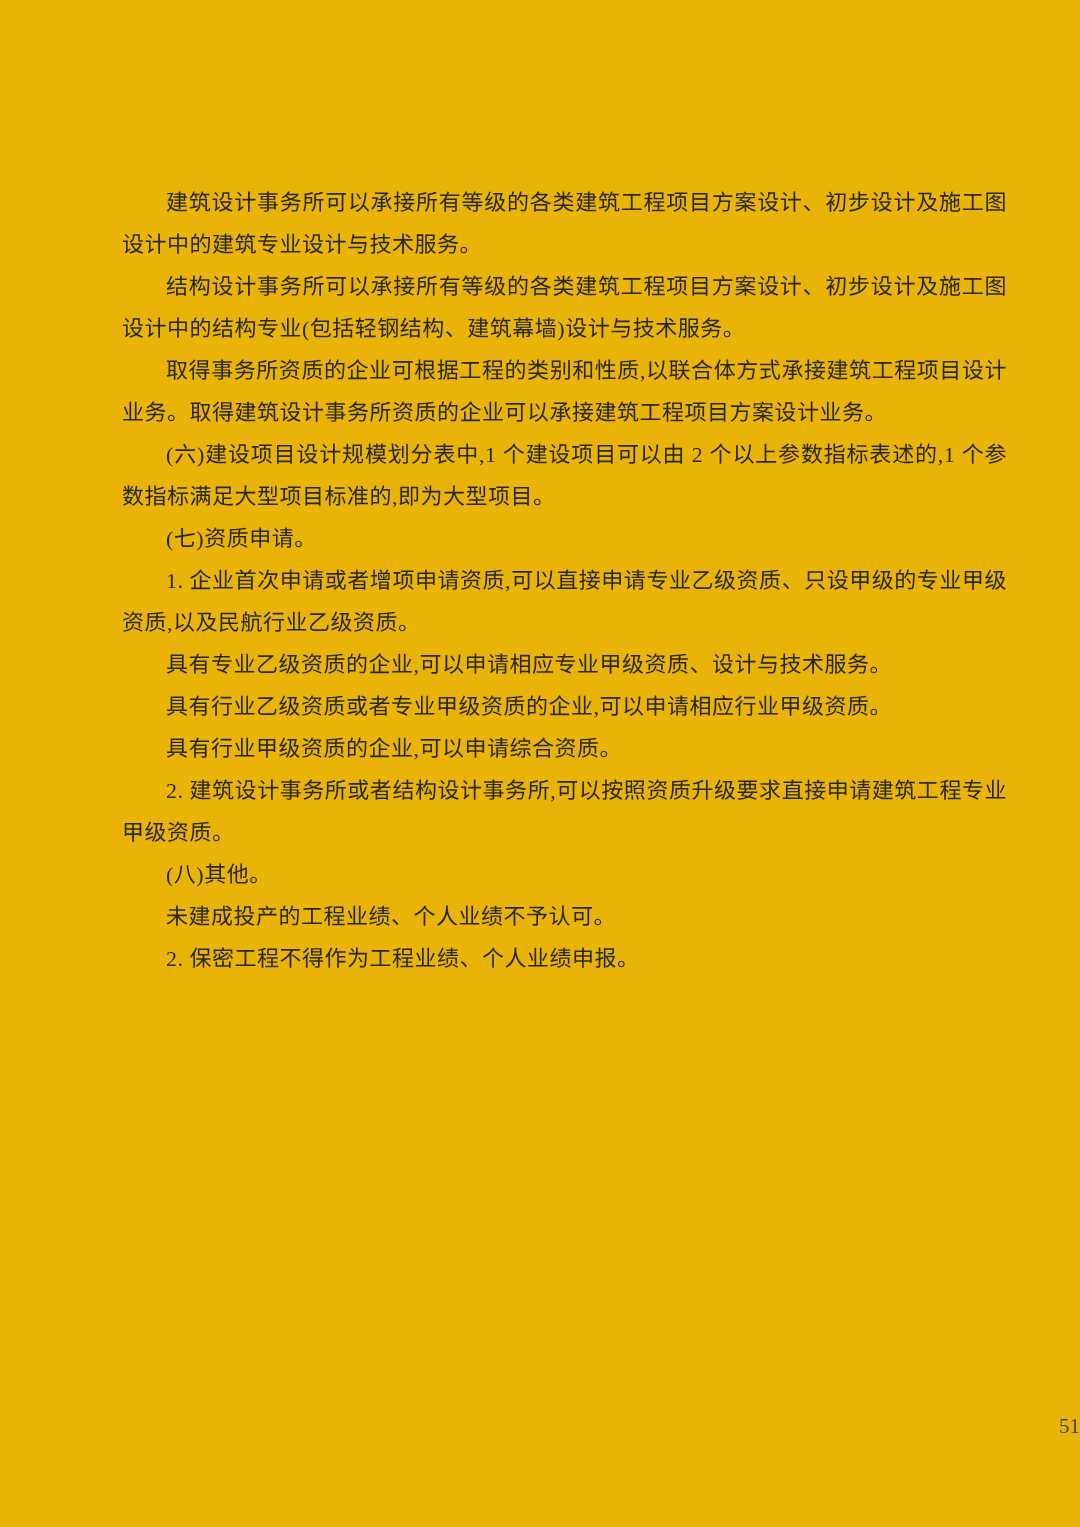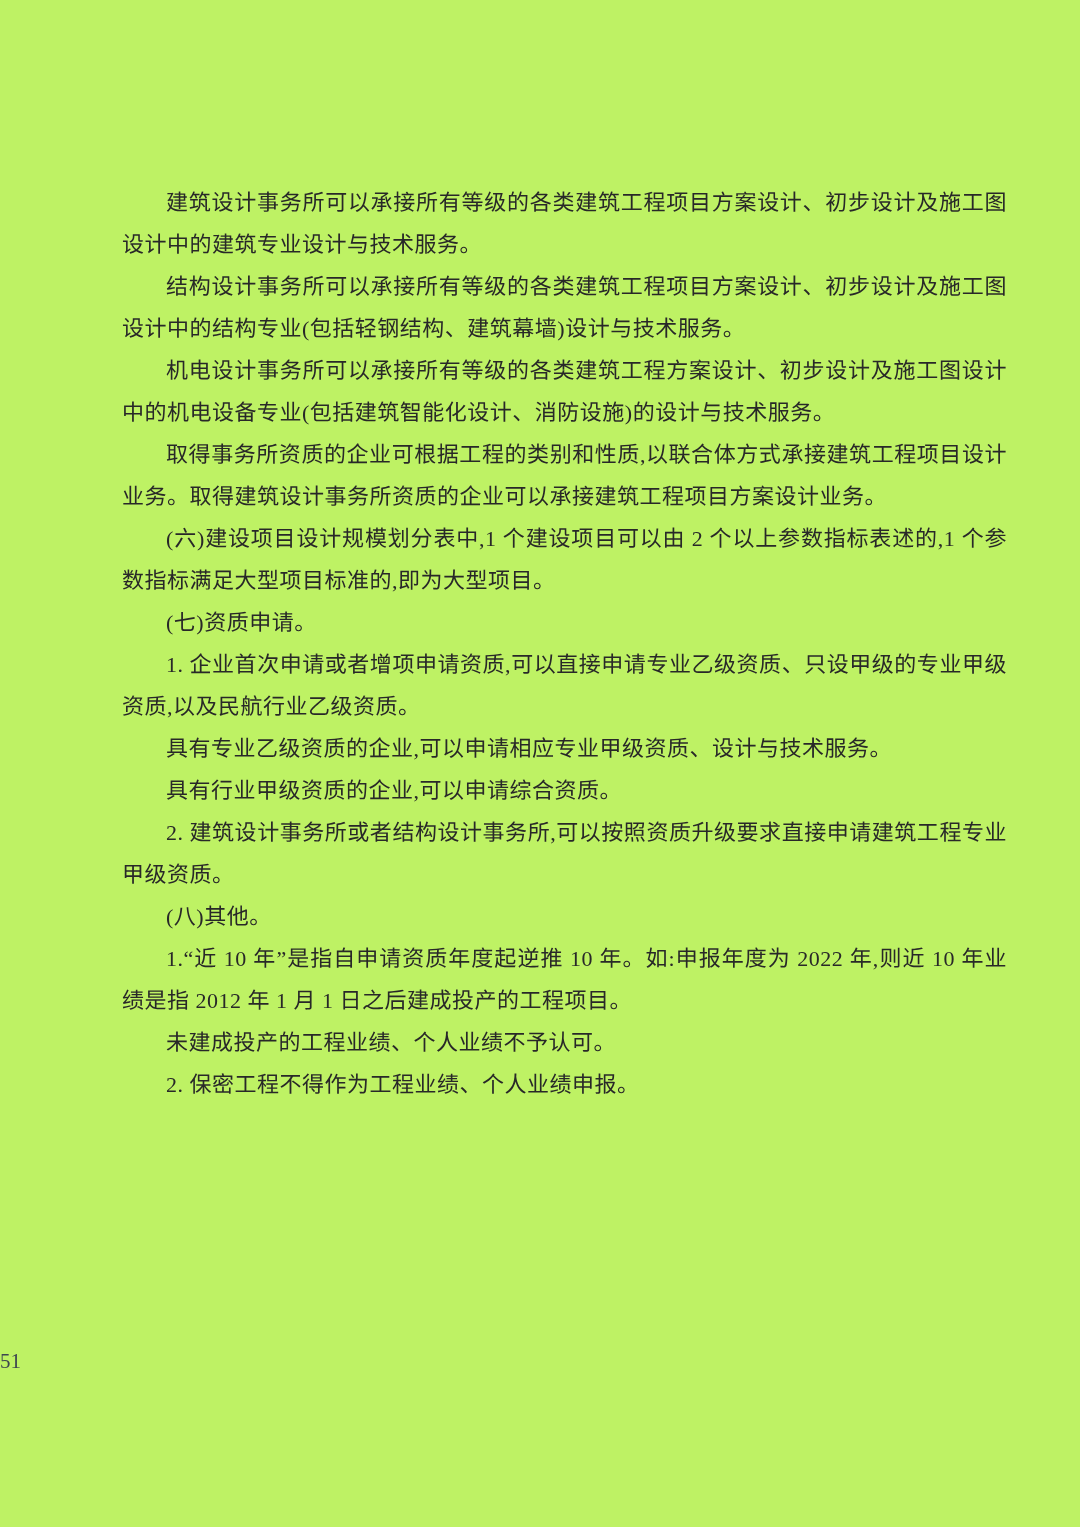--- a/index.html
+++ b/index.html
@@ -4,68 +4,67 @@
 <style>
   html, body {
     margin: 0;
     padding: 0;
     background: #ffffff;
   }
   .page {
     position: relative;
     width: 1080px;
     height: 1527px;
-    background: #bef264;
+    background: #eab308;
     font-family: "Liberation Serif", "DejaVu Serif", serif;
     overflow: hidden;
   }
   .content {
     position: absolute;
     left: 122px;
     top: 182px;
     width: 885px;
     font-size: 22px;
     line-height: 42px;
     color: #282828;
     text-align: justify;
     letter-spacing: 0.5px;
   }
   .content p {
     margin: 0;
     text-indent: 2em;
   }
   .footer {
     position: absolute;
-    top: 1347px;
+    top: 1412px;
     left: 0;
     width: 100%;
-    text-align: left;
+    text-align: right;
   }
   .pagenum {
     font-size: 21px;
     line-height: 28px;
     color: #3d4550;
   }
 </style>
 </head>
 <body>
 
 <div class="page">
   <div class="content">
       <p>建筑设计事务所可以承接所有等级的各类建筑工程项目方案设计、初步设计及施工图设计中的建筑专业设计与技术服务。</p>
       <p>结构设计事务所可以承接所有等级的各类建筑工程项目方案设计、初步设计及施工图设计中的结构专业(包括轻钢结构、建筑幕墙)设计与技术服务。</p>
-      <p>机电设计事务所可以承接所有等级的各类建筑工程方案设计、初步设计及施工图设计中的机电设备专业(包括建筑智能化设计、消防设施)的设计与技术服务。</p>
       <p>取得事务所资质的企业可根据工程的类别和性质,以联合体方式承接建筑工程项目设计业务。取得建筑设计事务所资质的企业可以承接建筑工程项目方案设计业务。</p>
       <p>(六)建设项目设计规模划分表中,1 个建设项目可以由 2 个以上参数指标表述的,1 个参数指标满足大型项目标准的,即为大型项目。</p>
       <p>(七)资质申请。</p>
       <p>1. 企业首次申请或者增项申请资质,可以直接申请专业乙级资质、只设甲级的专业甲级资质,以及民航行业乙级资质。</p>
       <p>具有专业乙级资质的企业,可以申请相应专业甲级资质、设计与技术服务。</p>
+      <p>具有行业乙级资质或者专业甲级资质的企业,可以申请相应行业甲级资质。</p>
       <p>具有行业甲级资质的企业,可以申请综合资质。</p>
       <p>2. 建筑设计事务所或者结构设计事务所,可以按照资质升级要求直接申请建筑工程专业甲级资质。</p>
       <p>(八)其他。</p>
-      <p>1.“近 10 年”是指自申请资质年度起逆推 10 年。如:申报年度为 2022 年,则近 10 年业绩是指 2012 年 1 月 1 日之后建成投产的工程项目。</p>
       <p>未建成投产的工程业绩、个人业绩不予认可。</p>
       <p>2. 保密工程不得作为工程业绩、个人业绩申报。</p>
     </div>
   <div class="footer">
     <span class="pagenum">51</span>
   </div>
 </div>
 
 </body></html>

